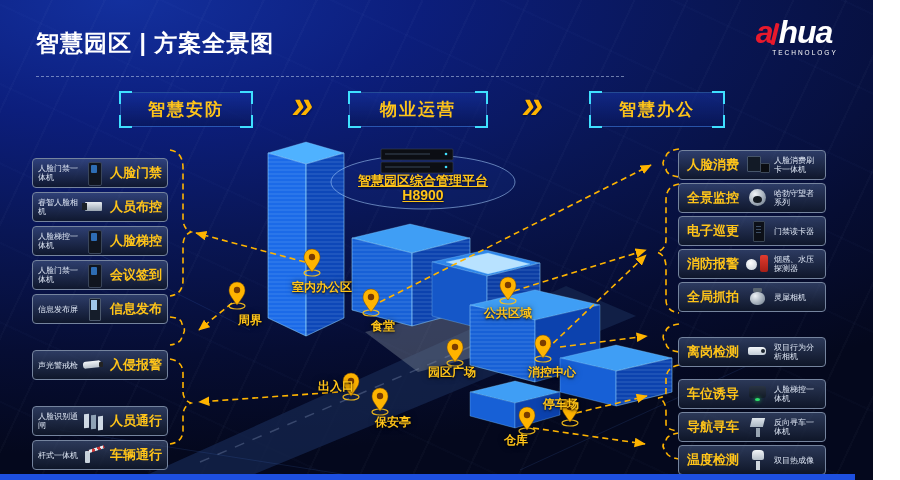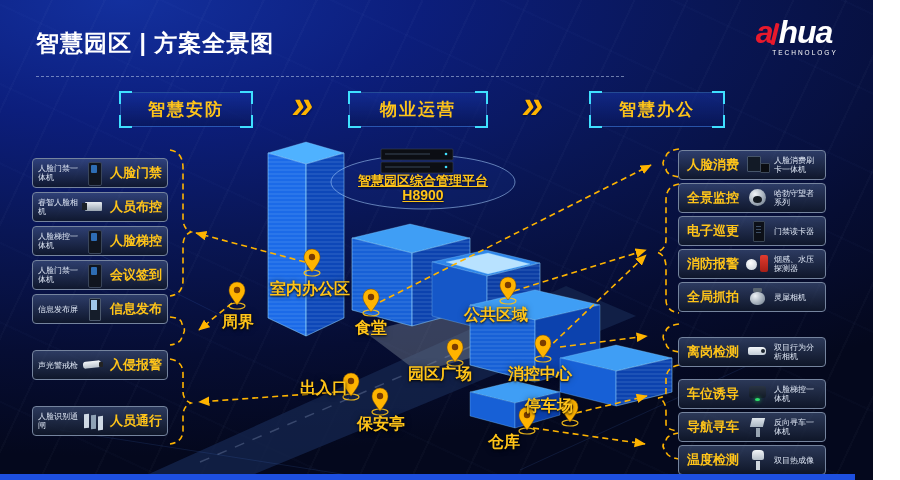--- a/index.html
+++ b/index.html
@@ -81,22 +81,22 @@
   .d-wallcam::after{left:16px;top:10px;width:4px;height:4px;border-radius:50%;background:#1c242e;}
   .d-parkdet::before{left:4px;top:5px;width:17px;height:12px;background:linear-gradient(180deg,#2a3443,#121a26);border-radius:3px;}
   .d-parkdet::after{left:10px;top:17px;width:5px;height:3px;border-radius:50%;background:#2ee06a;box-shadow:0 0 4px #2ee06a;}
   .d-navkiosk::before{left:6px;top:4px;width:13px;height:9px;background:linear-gradient(180deg,#dfe6ec,#aab6c2);transform:skewX(-14deg);}
   .d-navkiosk::after{left:11px;top:14px;width:4px;height:9px;background:#97a4b1;}
   .d-thermal::before{left:7px;top:3px;width:12px;height:10px;border-radius:4px 4px 2px 2px;background:linear-gradient(180deg,#f2f5f8,#b5bfc9);}
   .d-thermal::after{left:11px;top:14px;width:4px;height:9px;background:#cfd6dd;}
 
   
   #scene{position:absolute;left:0;top:0;}
-  .loc{position:absolute;transform:translateX(-50%);font-size:16px;font-weight:bold;color:#ffc419;
-    text-shadow:0 1px 2px rgba(0,0,0,.85),0 0 6px rgba(0,0,0,.5);white-space:nowrap;}
+  .loc{position:absolute;transform:translateX(-50%);font-size:12px;font-weight:bold;color:#ffc419;
+    text-shadow:0 1px 2px rgba(0,0,0,.85),0 0 6px rgba(0,0,0,.5);white-space:nowrap;margin-left:12px;}
   .plat{position:absolute;transform:translateX(-50%);font-weight:bold;color:#ffc419;white-space:nowrap;
     text-shadow:0 1px 2px rgba(0,0,0,.8);text-decoration:underline;}
 </style>
 </head>
 <body>
 
 <div id="page">
   <div id="stage">
 
     <svg id="scene" width="855" height="480" viewBox="0 0 855 480">
@@ -284,20 +284,25 @@
       <div class="pitem litem gap-lg">
         <span class="dev-name">声光警戒枪</span>
         <span class="dev d-bullet"></span>
         <span class="cap">入侵报警</span>
       </div>
       <div class="pitem litem gap-lg">
         <span class="dev-name">人脸识别通闸</span>
         <span class="dev d-turnstile"></span>
         <span class="cap">人员通行</span>
       </div>
+      <div class="pitem litem">
+        <span class="dev-name">杆式一体机</span>
+        <span class="dev d-barrier"></span>
+        <span class="cap">车辆通行</span>
+      </div>
     </div>
 
     <div class="panel" id="right-panel">
       <div class="pitem ritem">
         <span class="cap">人脸消费</span>
         <span class="dev d-pos"></span>
         <span class="dev-name">人脸消费刷卡一体机</span>
       </div>
       <div class="pitem ritem">
         <span class="cap">全景监控</span>

